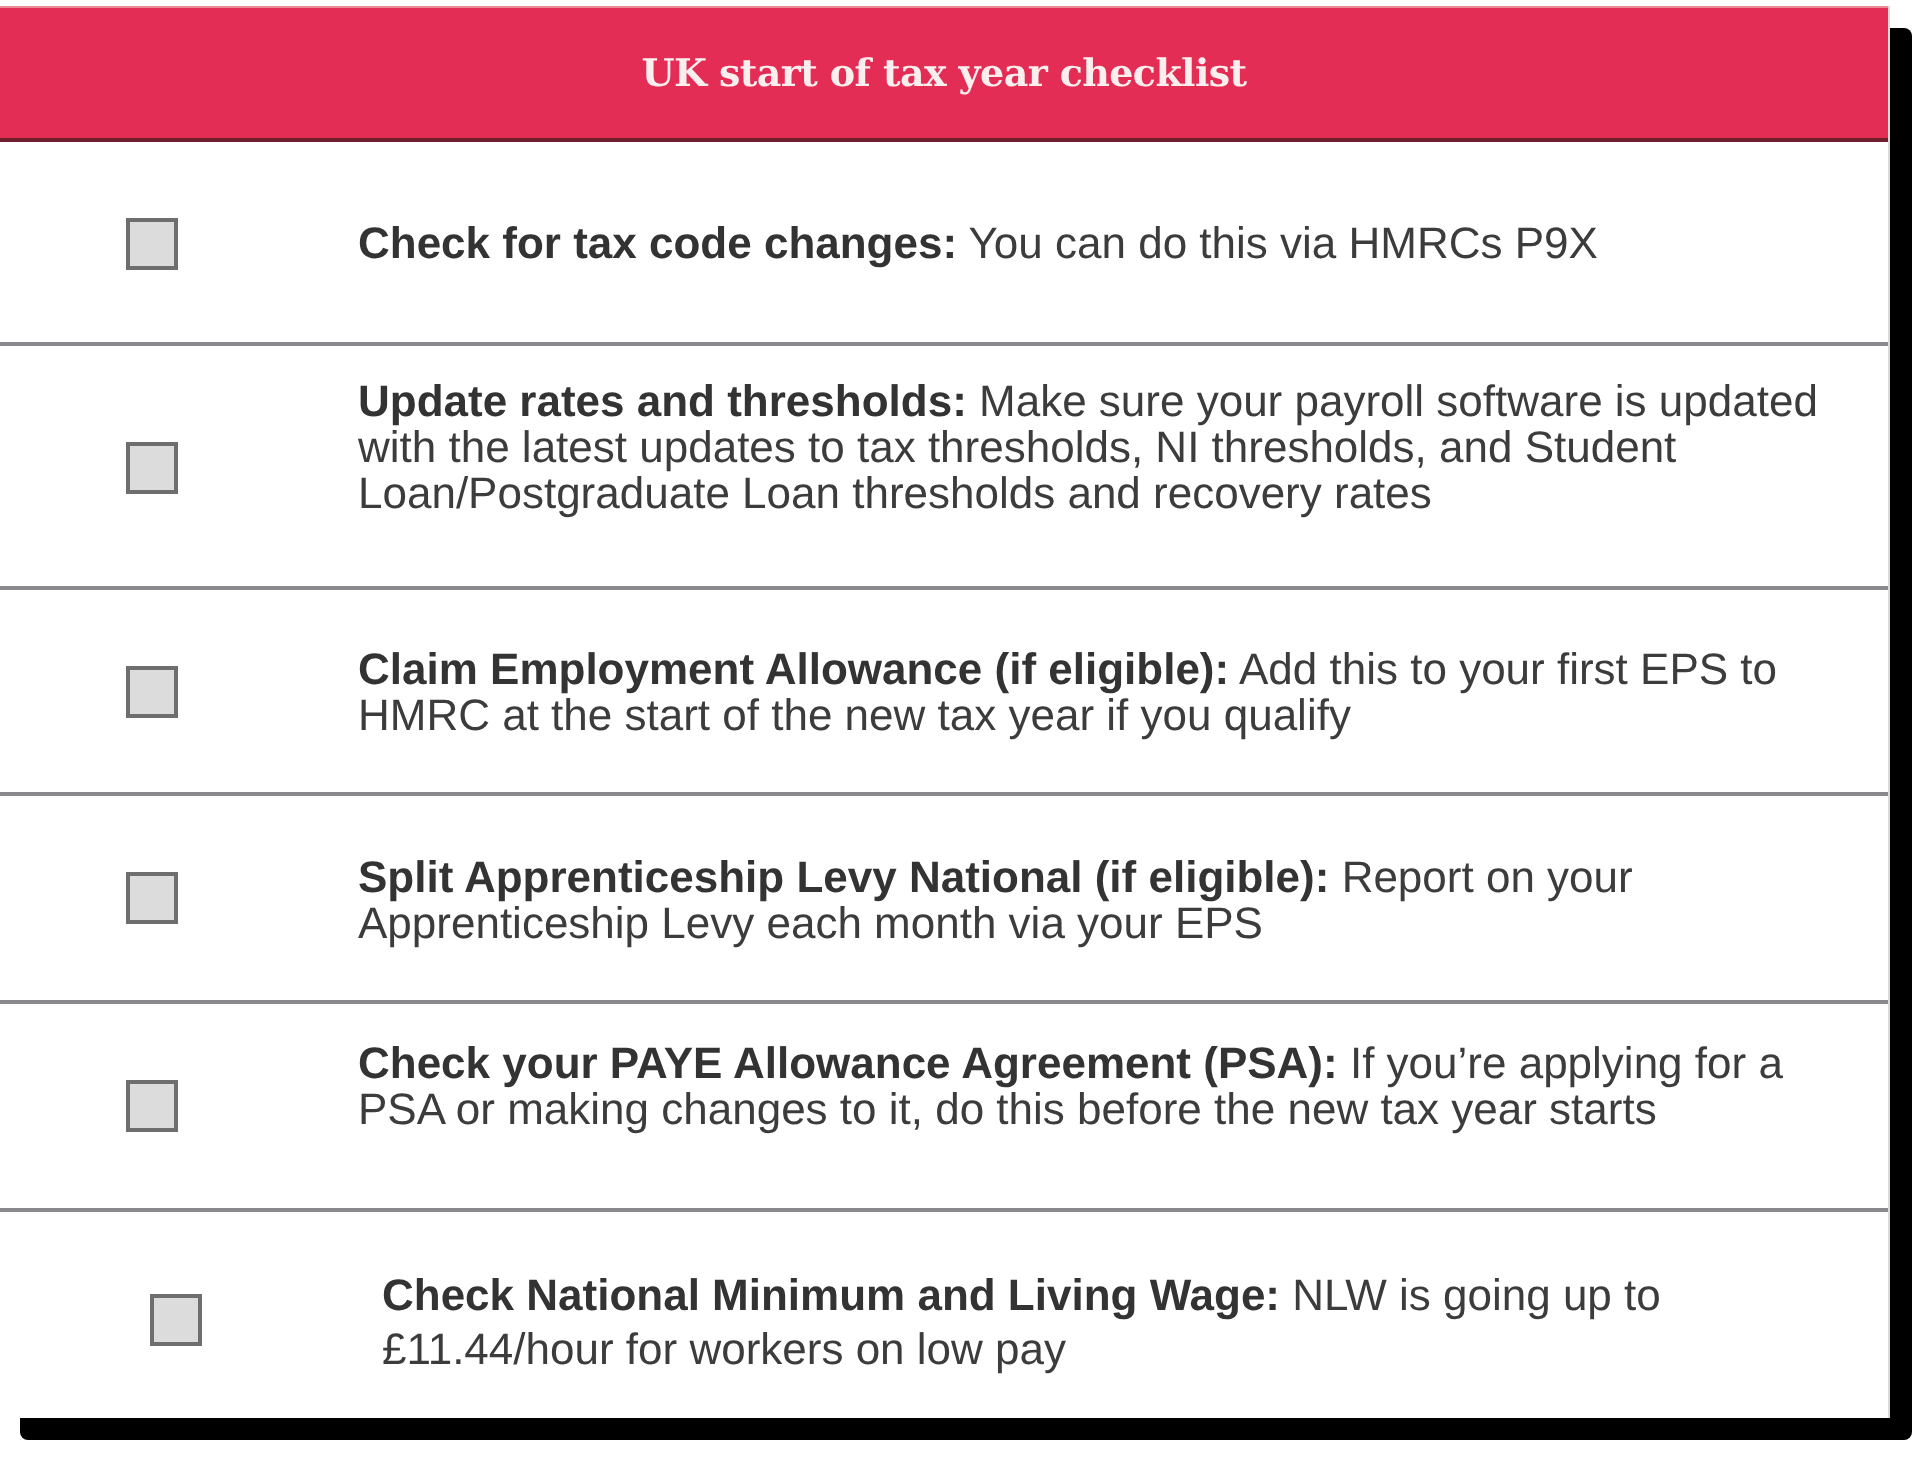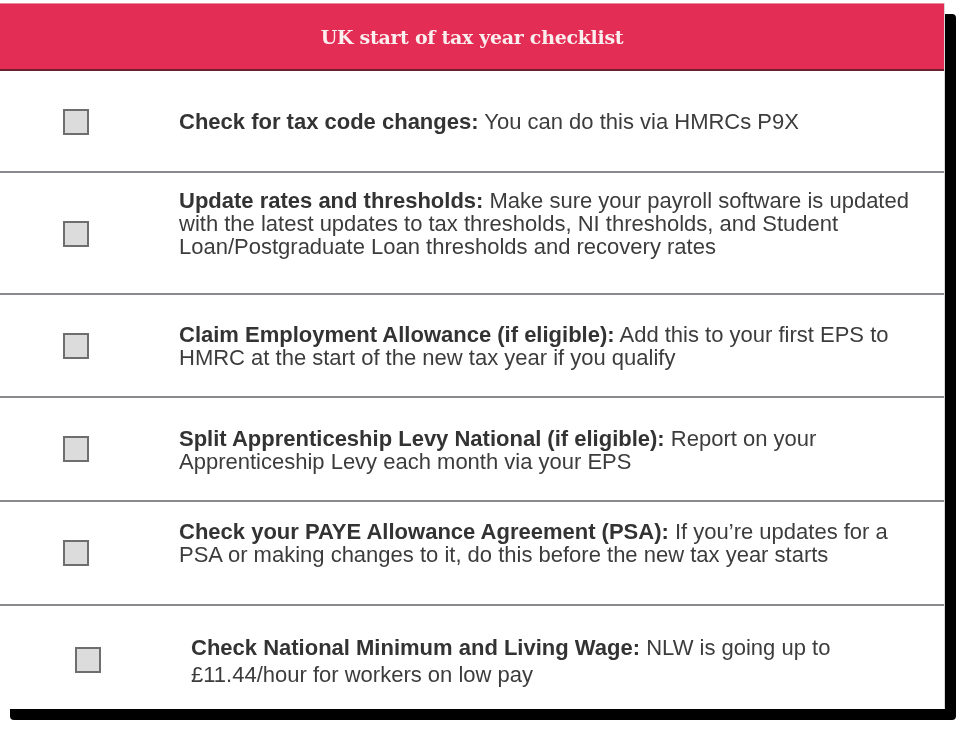--- a/index.html
+++ b/index.html
@@ -65,20 +65,20 @@
     <div class="text" style="top:28px;"><b>Claim Employment Allowance (if eligible):</b> <span>Add this to your first EPS to HMRC at the start of the new tax year if you qualify</span></div>
   </div>
 
   <div class="row" style="top:395px;height:104px;">
     <div class="cb" style="top:38px;"></div>
     <div class="text" style="top:29px;"><b>Split Apprenticeship Levy National (if eligible):</b> <span>Report on your Apprenticeship Levy each month via your EPS</span></div>
   </div>
 
   <div class="row" style="top:499px;height:104px;">
     <div class="cb" style="top:38px;"></div>
-    <div class="text" style="top:18px;"><b>Check your PAYE Allowance Agreement (PSA):</b> <span>If you’re updates for a PSA or making changes to it, do this before the new tax year starts</span></div>
+    <div class="text" style="top:18px;"><b>Check your PAYE Allowance Agreement (PSA):</b> <span>If you’re applying for a PSA or making changes to it, do this before the new tax year starts</span></div>
   </div>
 
   <div class="row last" style="top:603px;height:103px;margin-left:12px;">
     <div class="cb" style="top:41px;"></div>
     <div class="text" style="top:28px;line-height:27px;"><b>Check National Minimum and Living Wage:</b> <span>NLW is going up to £11.44/hour for workers on low pay</span></div>
   </div>
 </div>
 
 </body></html>

